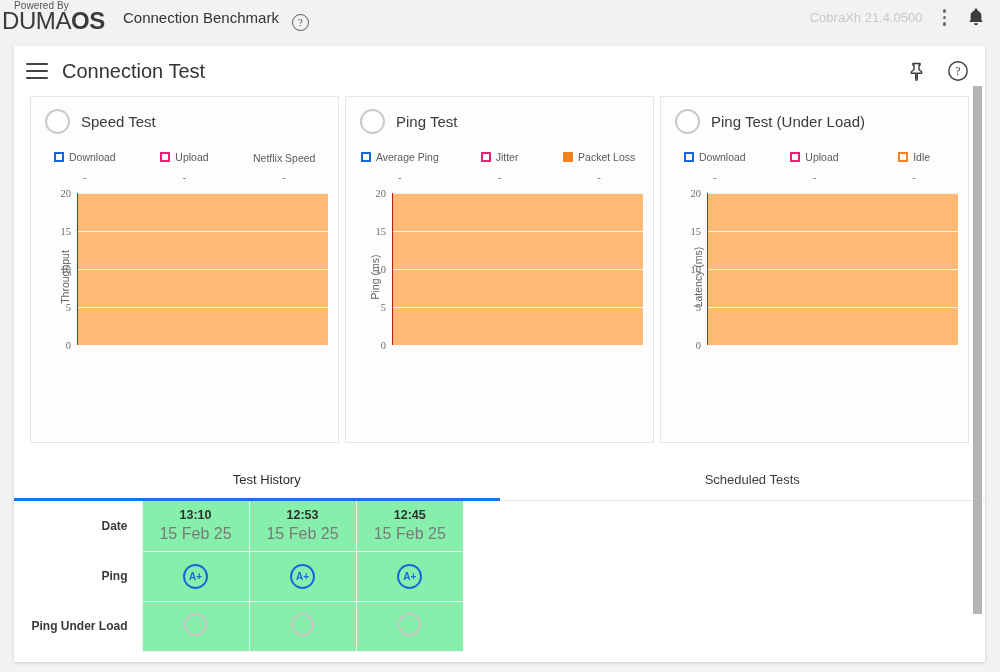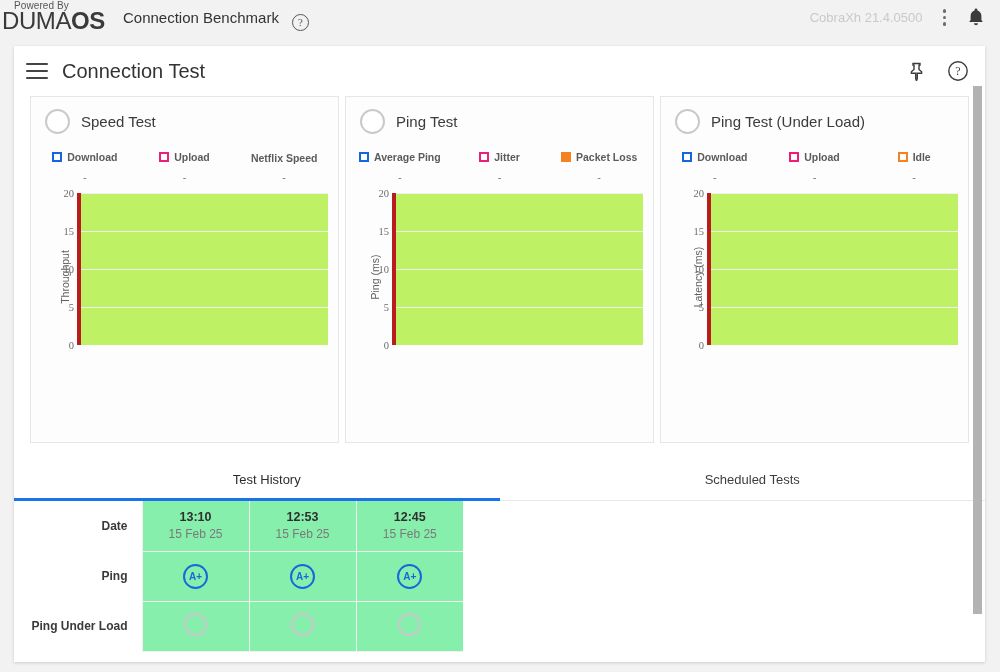--- a/index.html
+++ b/index.html
@@ -80,40 +80,40 @@
   .card-head { display: flex; align-items: center; padding: 12px 0 0 14px; }
   .status-ring {
     width: 25px; height: 25px; border-radius: 50%;
     border: 2.2px solid #c9c9c9; background: #fff;
     flex: none;
   }
   .card-title { font-size: 15px; color: #3b3b3b; margin-left: 11px; }
 
   .legend { display: flex; padding: 14px 4px 0 4px; }
   .legend-item { flex: 1 1 0; text-align: center; }
-  .legend-top { display: inline-flex; align-items: center; gap: 5px; font-weight: bold; }
+  .legend-top { display: inline-flex; align-items: center; gap: 5px; }
   .sq { width: 10px; height: 10px; display: inline-block; flex: none; }
   .sq.out-blue { border: 2.5px solid #1565e0; background: #fff; }
   .sq.out-pink { border: 2.5px solid #ed1e79; background: #fff; }
   .sq.out-orange { border: 2.5px solid #f58220; background: #fff; }
   .sq.fill-orange { background: #f58220; }
   .legend-label { font-size: 10.5px; color: #5b5b5b; white-space: nowrap; }
   .legend-val { font-size: 11px; color: #777; margin-top: 5px; }
 
   .plot-wrap { position: relative; height: 180px; margin-top: 4px; }
   .axis-title {
     position: absolute; left: 7px; top: 50%;
     transform: translateY(-50%) rotate(-90deg);
     transform-origin: center;
     font-size: 10.5px; color: #5f5f5f; white-space: nowrap;
   }
   .plot {
     position: absolute; left: 46px; right: 10px; top: 6px; bottom: 22px;
-    border-left: 4px solid #b91c1c;
-    background: #bef264;
+    border-left: 1px solid #b91c1c;
+    background: #fdba74;
     font-family: Liberation Serif, serif;
   }
   .gridline { position: absolute; left: 0; right: 0; height: 1px; background: #f0f0f0; }
   .ytick {
     position: absolute; right: 100%; margin-right: 7px;
     font-size: 10.5px; color: #6b6b6b;
     transform: translateY(-50%); white-space: nowrap;
   }
 
   
@@ -144,21 +144,21 @@
   }
   .data-cell {
     width: 107px; text-align: center;
     background: #86efac;
     border-left: 1px solid #f0f0f0;
     border-bottom: 1px solid #f0f0f0;
   }
   .spacer-cell { background: #ffffff; border-bottom: 1px solid #fff; }
   .row-date .data-cell { border-bottom: 1px solid #ededed; }
   .t-time { font-size: 12.5px; font-weight: bold; color: #2f2f2f; line-height: 1.35; }
-  .t-date { font-size: 12px; color: #7a7a7a; line-height: 1.35; }
+  .t-date { font-size: 16px; color: #7a7a7a; line-height: 1.35; }
   .ring-empty {
     width: 23px; height: 23px; border-radius: 50%;
     border: 2px solid #c9c9c9; display: inline-block;
   }
   .grade {
     width: 25px; height: 25px; border-radius: 50%;
     border: 2.5px solid #1668dc; color: #1668dc;
     display: inline-flex; align-items: center; justify-content: center;
     font-size: 10px; font-weight: bold;
   }

